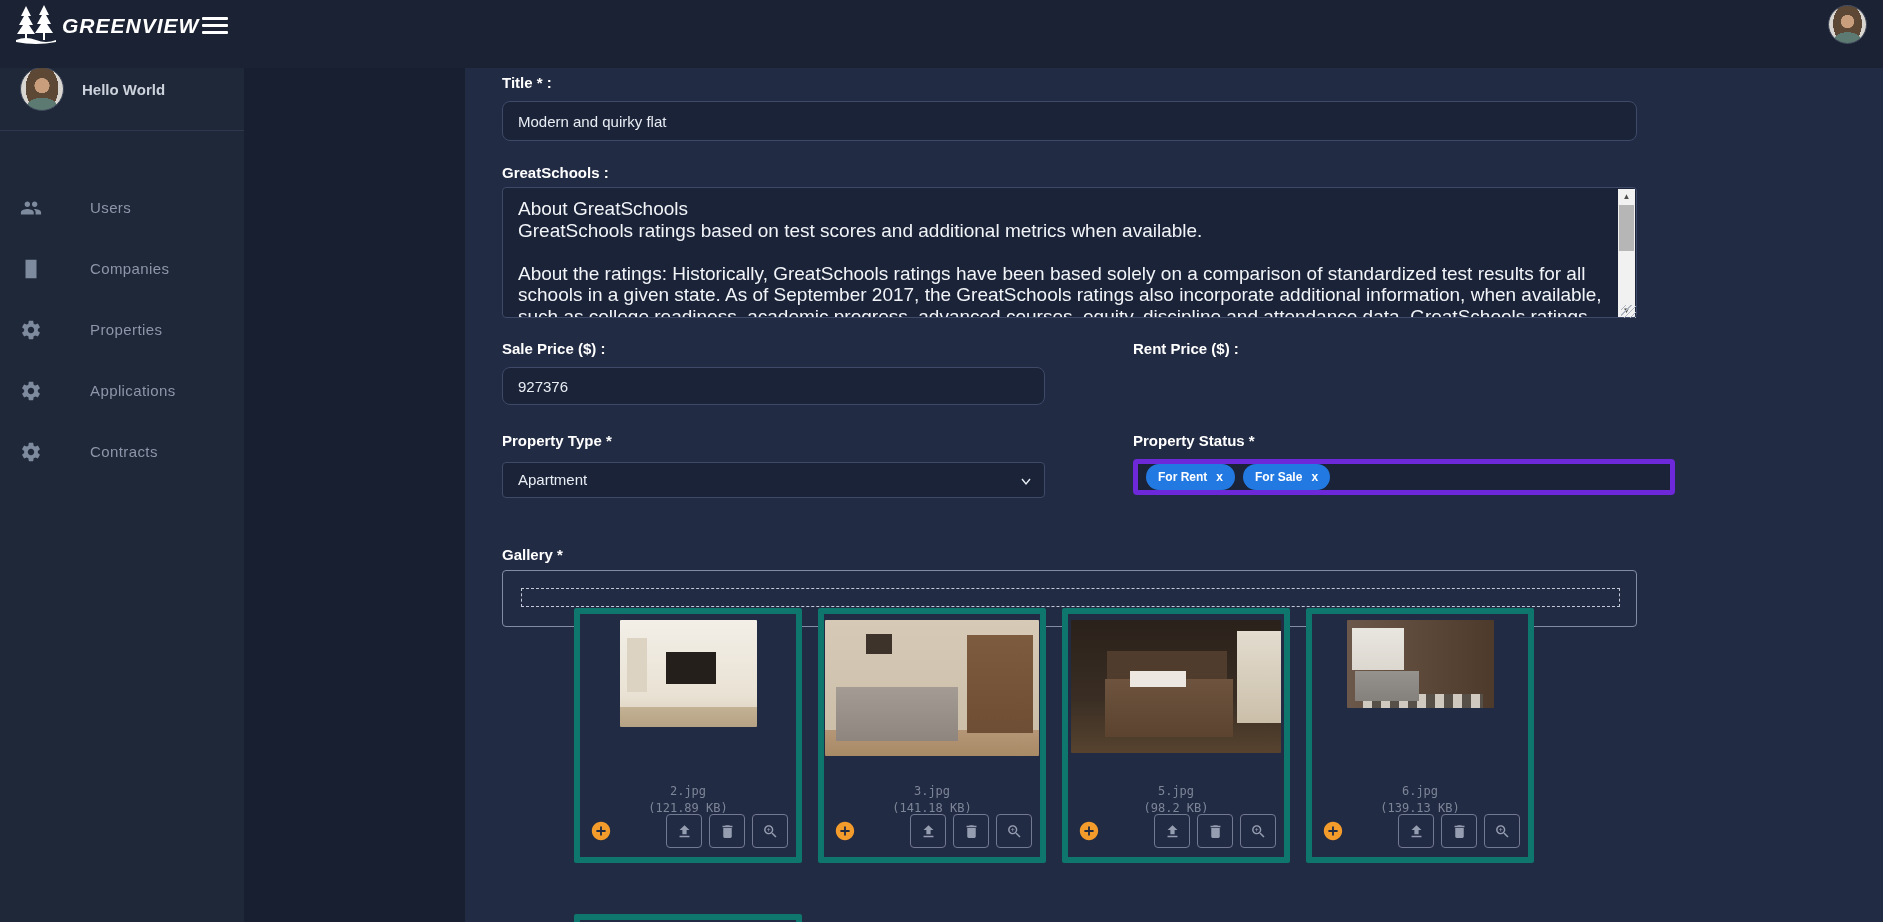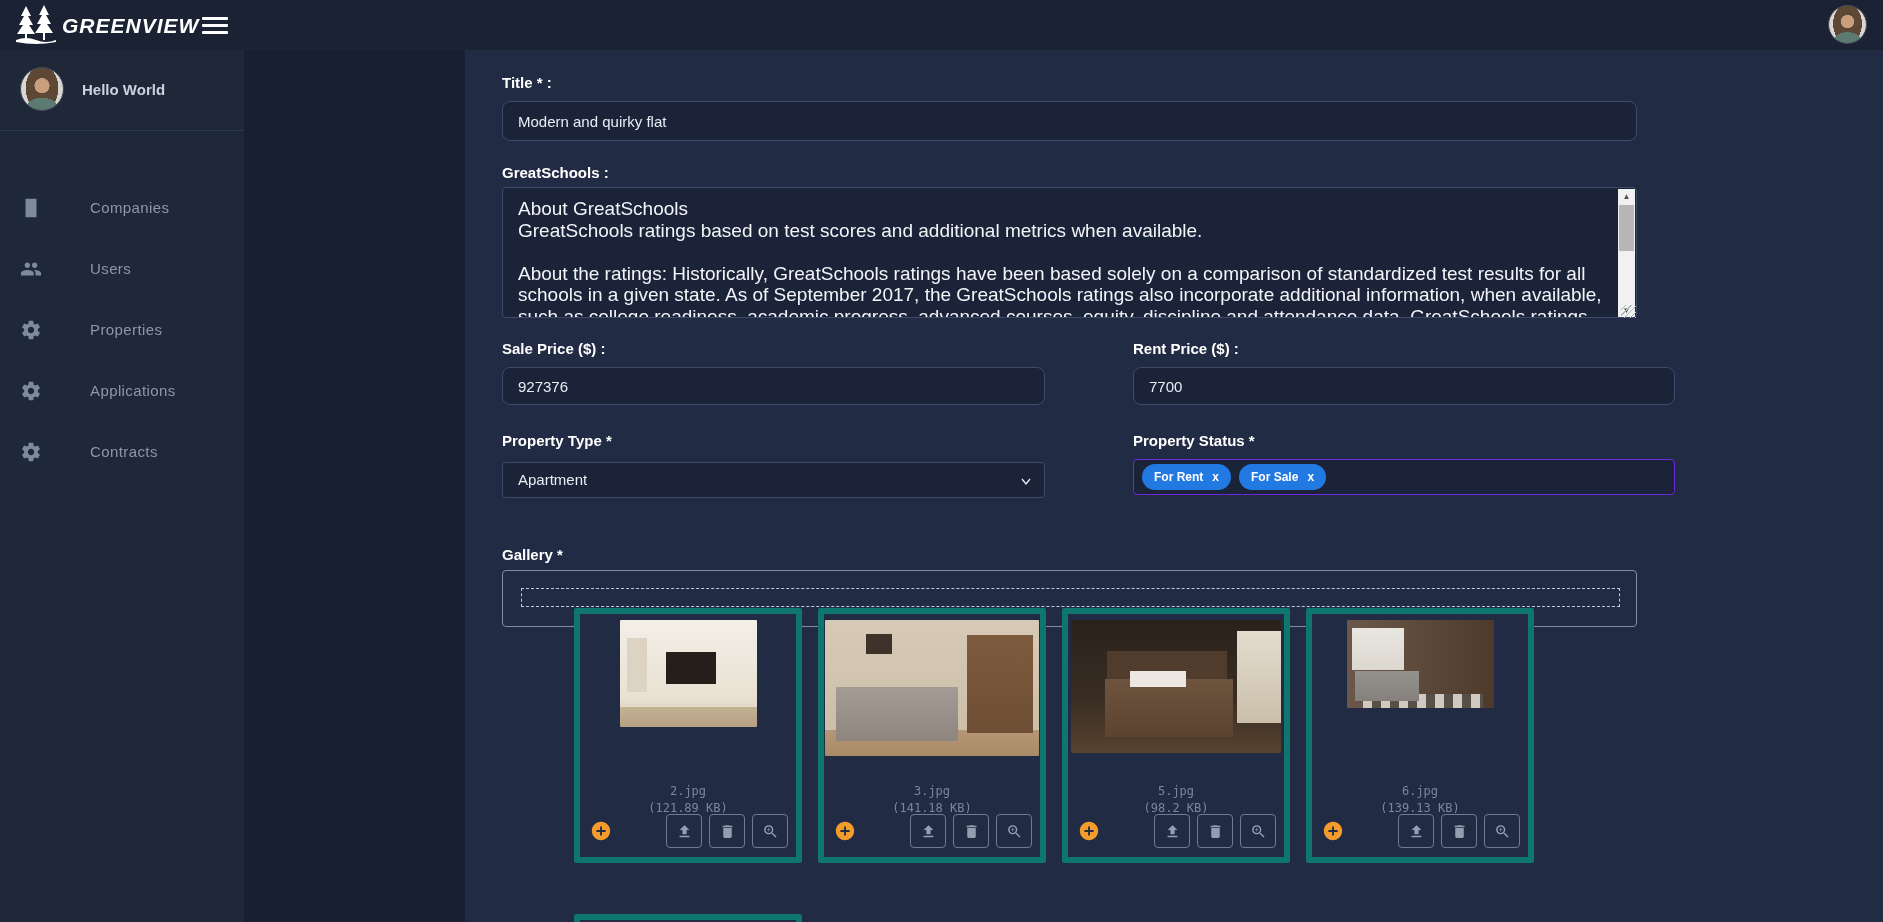--- a/index.html
+++ b/index.html
@@ -1,20 +1,20 @@
 <!DOCTYPE html>
 <html><head>
 <meta charset="utf-8">
 <style>
   * { margin:0; padding:0; box-sizing:border-box; }
   html,body { width:1883px; height:922px; overflow:hidden;
     font-family:"Liberation Sans", sans-serif; background:#181f30; }
 
   
-  .topbar { position:absolute; left:0; top:0; width:1883px; height:50px;
+  .topbar { position:absolute; left:0; top:0; width:1883px; height:68px;
     background:#1a2233; z-index:30; }
   .brand { position:absolute; left:14px; top:4px; display:flex; align-items:center; gap:4px; }
   .brand-text { color:#fff; font-weight:800; font-size:21px; letter-spacing:1px; font-style:italic; }
   .hamburger { position:absolute; left:202px; top:12px; width:30px; height:26px;
     background:none; border:none; cursor:pointer; }
   .hamburger span { display:block; width:26px; height:3px; background:#fff; margin:4px 0; border-radius:1px; }
   .avatar { border-radius:50%;
     background:
       radial-gradient(circle at 50% 42%, #c99e7d 23%, rgba(0,0,0,0) 24%),
       radial-gradient(ellipse 60% 35% at 50% 92%, #5d7a72 60%, rgba(0,0,0,0) 61%),
@@ -62,21 +62,21 @@
     background:repeating-linear-gradient(135deg, rgba(255,255,255,0) 0 3px, #aeb4c0 3px 4px); }
 
   
   .col-left { left:0; width:543px; }
   .col-right { left:631px; width:542px; }
 
   .select-box { position:relative; height:36px; background:#1a2338; border:1px solid #3e4a68;
     border-radius:4px; color:#e9edf4; font-size:15px; line-height:34px; padding:0 15px; cursor:pointer; }
   .select-box svg { position:absolute; right:12px; top:12px; width:12px; height:12px; stroke:#e9edf4; }
 
-  .status-box { height:36px; background:#1a2338; border:1px solid #6d28d9; border-radius:4px;
+  .status-box { height:36px; background:#1a2338; border:5px solid #6d28d9; border-radius:4px;
     display:flex; align-items:center; gap:8px; padding:0 8px;text-align:right; }
   .pill { display:flex; align-items:center; gap:9px; background:#2379e2; color:#fff;
     font-size:12px; font-weight:700; height:26px; padding:0 12px; border-radius:13px; }
   .pill-x { cursor:pointer; font-weight:700; }
 
   
   .gal-container { position:absolute; left:0; width:1135px; height:57px;
     border:1px solid #828ca2; border-radius:4px; }
   .gal-dropzone { position:absolute; left:18px; top:17px; width:1099px; height:19px;
     border:1px dashed #c3c9d6; }
@@ -153,32 +153,32 @@
 <aside class="sidebar">
   <div class="profile">
     <div class="avatar"></div>
     <span class="profile-name">Hello World</span>
   </div>
   <div class="side-divider"></div>
   <nav class="nav">
     <div class="nav-item">
       <span class="nav-ic">
         <svg viewBox="0 0 24 24">
+            <path d="M16 11c1.66 0 2.99-1.34 2.99-3S17.66 5 16 5c-1.66 0-3 1.34-3 3s1.34 3 3 3zm-8 0c1.66 0 2.99-1.34 2.99-3S9.66 5 8 5C6.34 5 5 6.34 5 8s1.34 3 3 3zm0 2c-2.33 0-7 1.17-7 3.5V19h14v-2.5c0-2.33-4.67-3.5-7-3.5zm8 0c-.29 0-.62.02-.97.05 1.16.84 1.97 1.97 1.97 3.45V19h6v-2.5c0-2.33-4.67-3.5-7-3.5z"></path>
+          </svg>
+      </span>
+      <span class="nav-label">Users</span>
+    </div>
+    <div class="nav-item">
+      <span class="nav-ic">
+        <svg viewBox="0 0 24 24">
             <path d="M6 2h12v20H6V2zm3 3h2v2H9V5zm4 0h2v2h-2V5zM9 9h2v2H9V9zm4 0h2v2h-2V9zm-4 4h2v2H9v-2zm4 0h2v2h-2v-2zm-2 4h2v4h-2v-4z"></path>
           </svg>
       </span>
       <span class="nav-label">Companies</span>
-    </div>
-    <div class="nav-item">
-      <span class="nav-ic">
-        <svg viewBox="0 0 24 24">
-            <path d="M16 11c1.66 0 2.99-1.34 2.99-3S17.66 5 16 5c-1.66 0-3 1.34-3 3s1.34 3 3 3zm-8 0c1.66 0 2.99-1.34 2.99-3S9.66 5 8 5C6.34 5 5 6.34 5 8s1.34 3 3 3zm0 2c-2.33 0-7 1.17-7 3.5V19h14v-2.5c0-2.33-4.67-3.5-7-3.5zm8 0c-.29 0-.62.02-.97.05 1.16.84 1.97 1.97 1.97 3.45V19h6v-2.5c0-2.33-4.67-3.5-7-3.5z"></path>
-          </svg>
-      </span>
-      <span class="nav-label">Users</span>
     </div>
     <div class="nav-item">
       <span class="nav-ic">
         <svg viewBox="0 0 24 24">
             <path d="M19.43 12.98c.04-.32.07-.64.07-.98s-.03-.66-.07-.98l2.11-1.65c.19-.15.24-.42.12-.64l-2-3.46c-.12-.22-.39-.3-.61-.22l-2.49 1c-.52-.4-1.08-.73-1.69-.98l-.38-2.65C14.46 2.18 14.25 2 14 2h-4c-.25 0-.46.18-.49.42l-.38 2.65c-.61.25-1.17.59-1.69.98l-2.49-1c-.23-.09-.49 0-.61.22l-2 3.46c-.13.22-.07.49.12.64l2.11 1.65c-.04.32-.07.65-.07.98s.03.66.07.98l-2.11 1.65c-.19.15-.24.42-.12.64l2 3.46c.12.22.39.3.61.22l2.49-1c.52.4 1.08.73 1.69.98l.38 2.65c.03.24.24.42.49.42h4c.25 0 .46-.18.49-.42l.38-2.65c.61-.25 1.17-.59 1.69-.98l2.49 1c.23.09.49 0 .61-.22l2-3.46c.12-.22.07-.49-.12-.64l-2.11-1.65zM12 15.5c-1.93 0-3.5-1.57-3.5-3.5s1.57-3.5 3.5-3.5 3.5 1.57 3.5 3.5-1.57 3.5-3.5 3.5z"></path>
           </svg>
       </span>
       <span class="nav-label">Properties</span>
     </div>
     <div class="nav-item">
@@ -217,21 +217,20 @@
           <div class="sb-btn sb-up">▲</div>
           <div class="sb-thumb"></div>
           <div class="sb-btn sb-down">▼</div>
         </div>
       </div>
       <div class="resize-corner abs" style="top:255px; left:1119px;"></div>
 
       <div class="f-label abs col-left" style="top:290px;">Sale Price ($) :</div>
       <input class="text-input abs col-left" style="top: 317px; height: 38px;" type="text" value="927376">
       <div class="f-label abs col-right" style="top:290px;">Rent Price ($) :</div>
-      <input class="text-input abs col-right" style="top: 317px; height: 38px;" type="text" value="7700">
 
       <div class="f-label abs col-left" style="top:382px;">Property Type *</div>
       <div class="select-box abs col-left" style="top:412px;">
         <span>Apartment</span>
         <svg viewBox="0 0 12 12" fill="none" stroke-width="1.4">
             <polyline points="2,4 6,9 10,4"></polyline>
           </svg>
       </div>
 
       <div class="f-label abs col-right" style="top:382px;">Property Status *</div>

